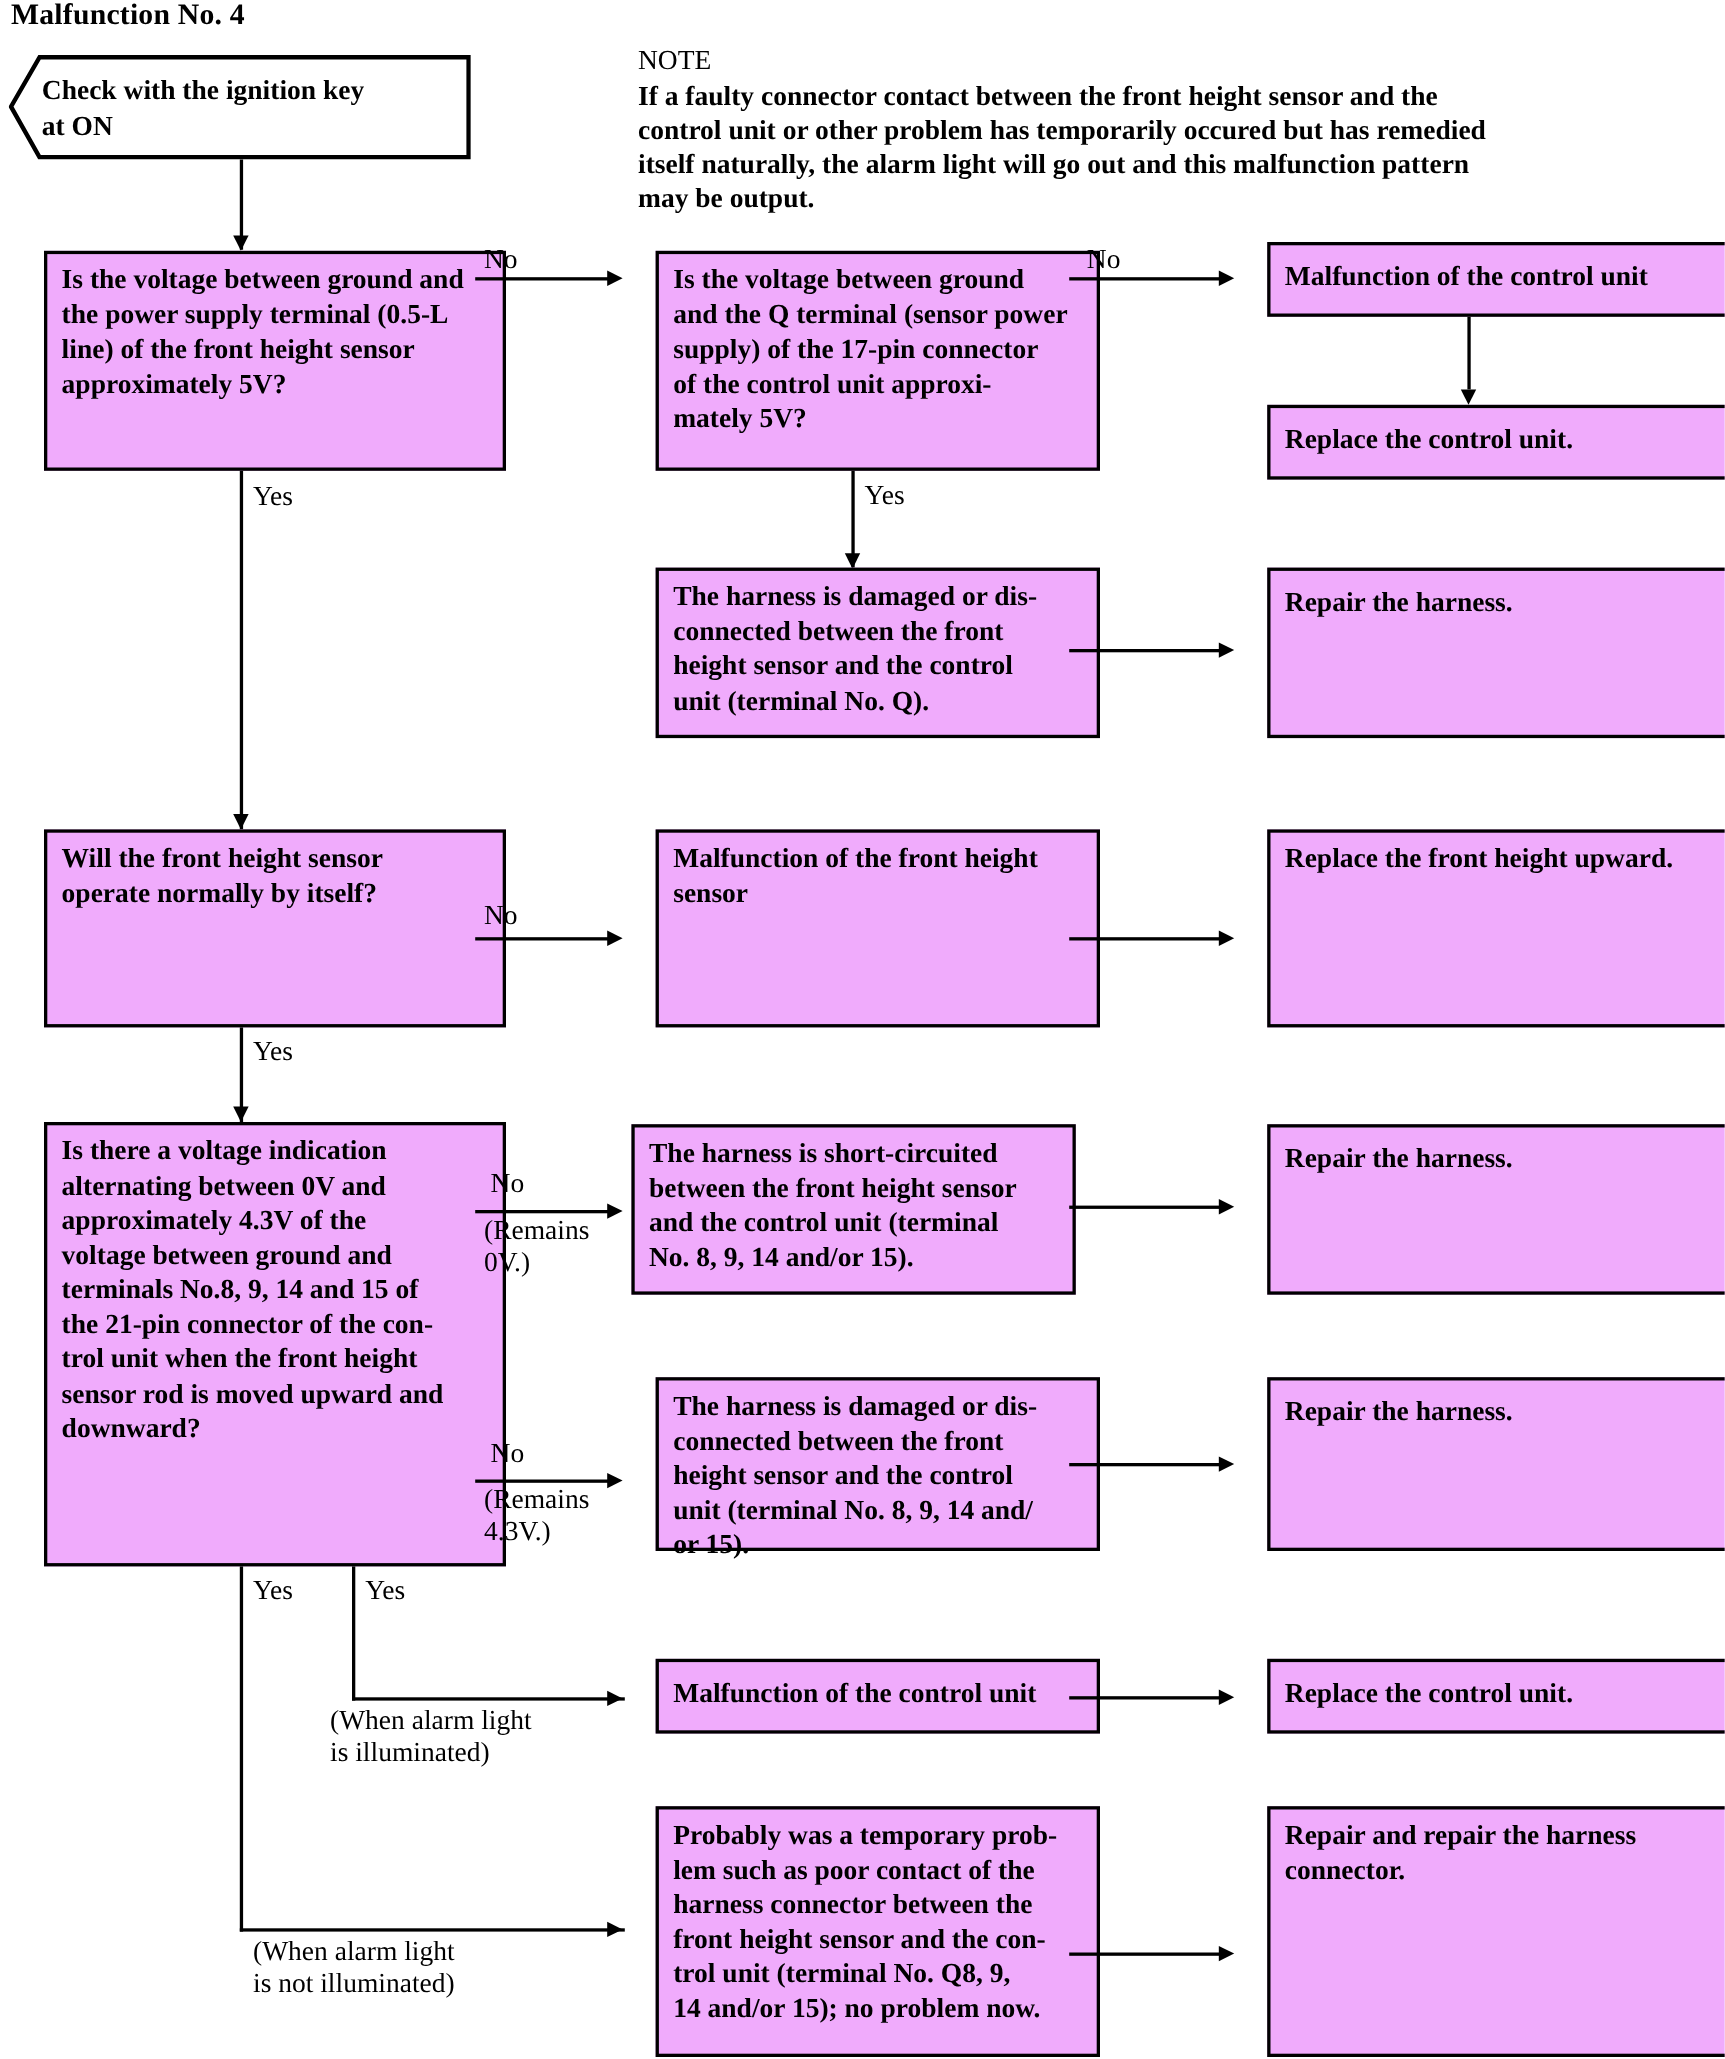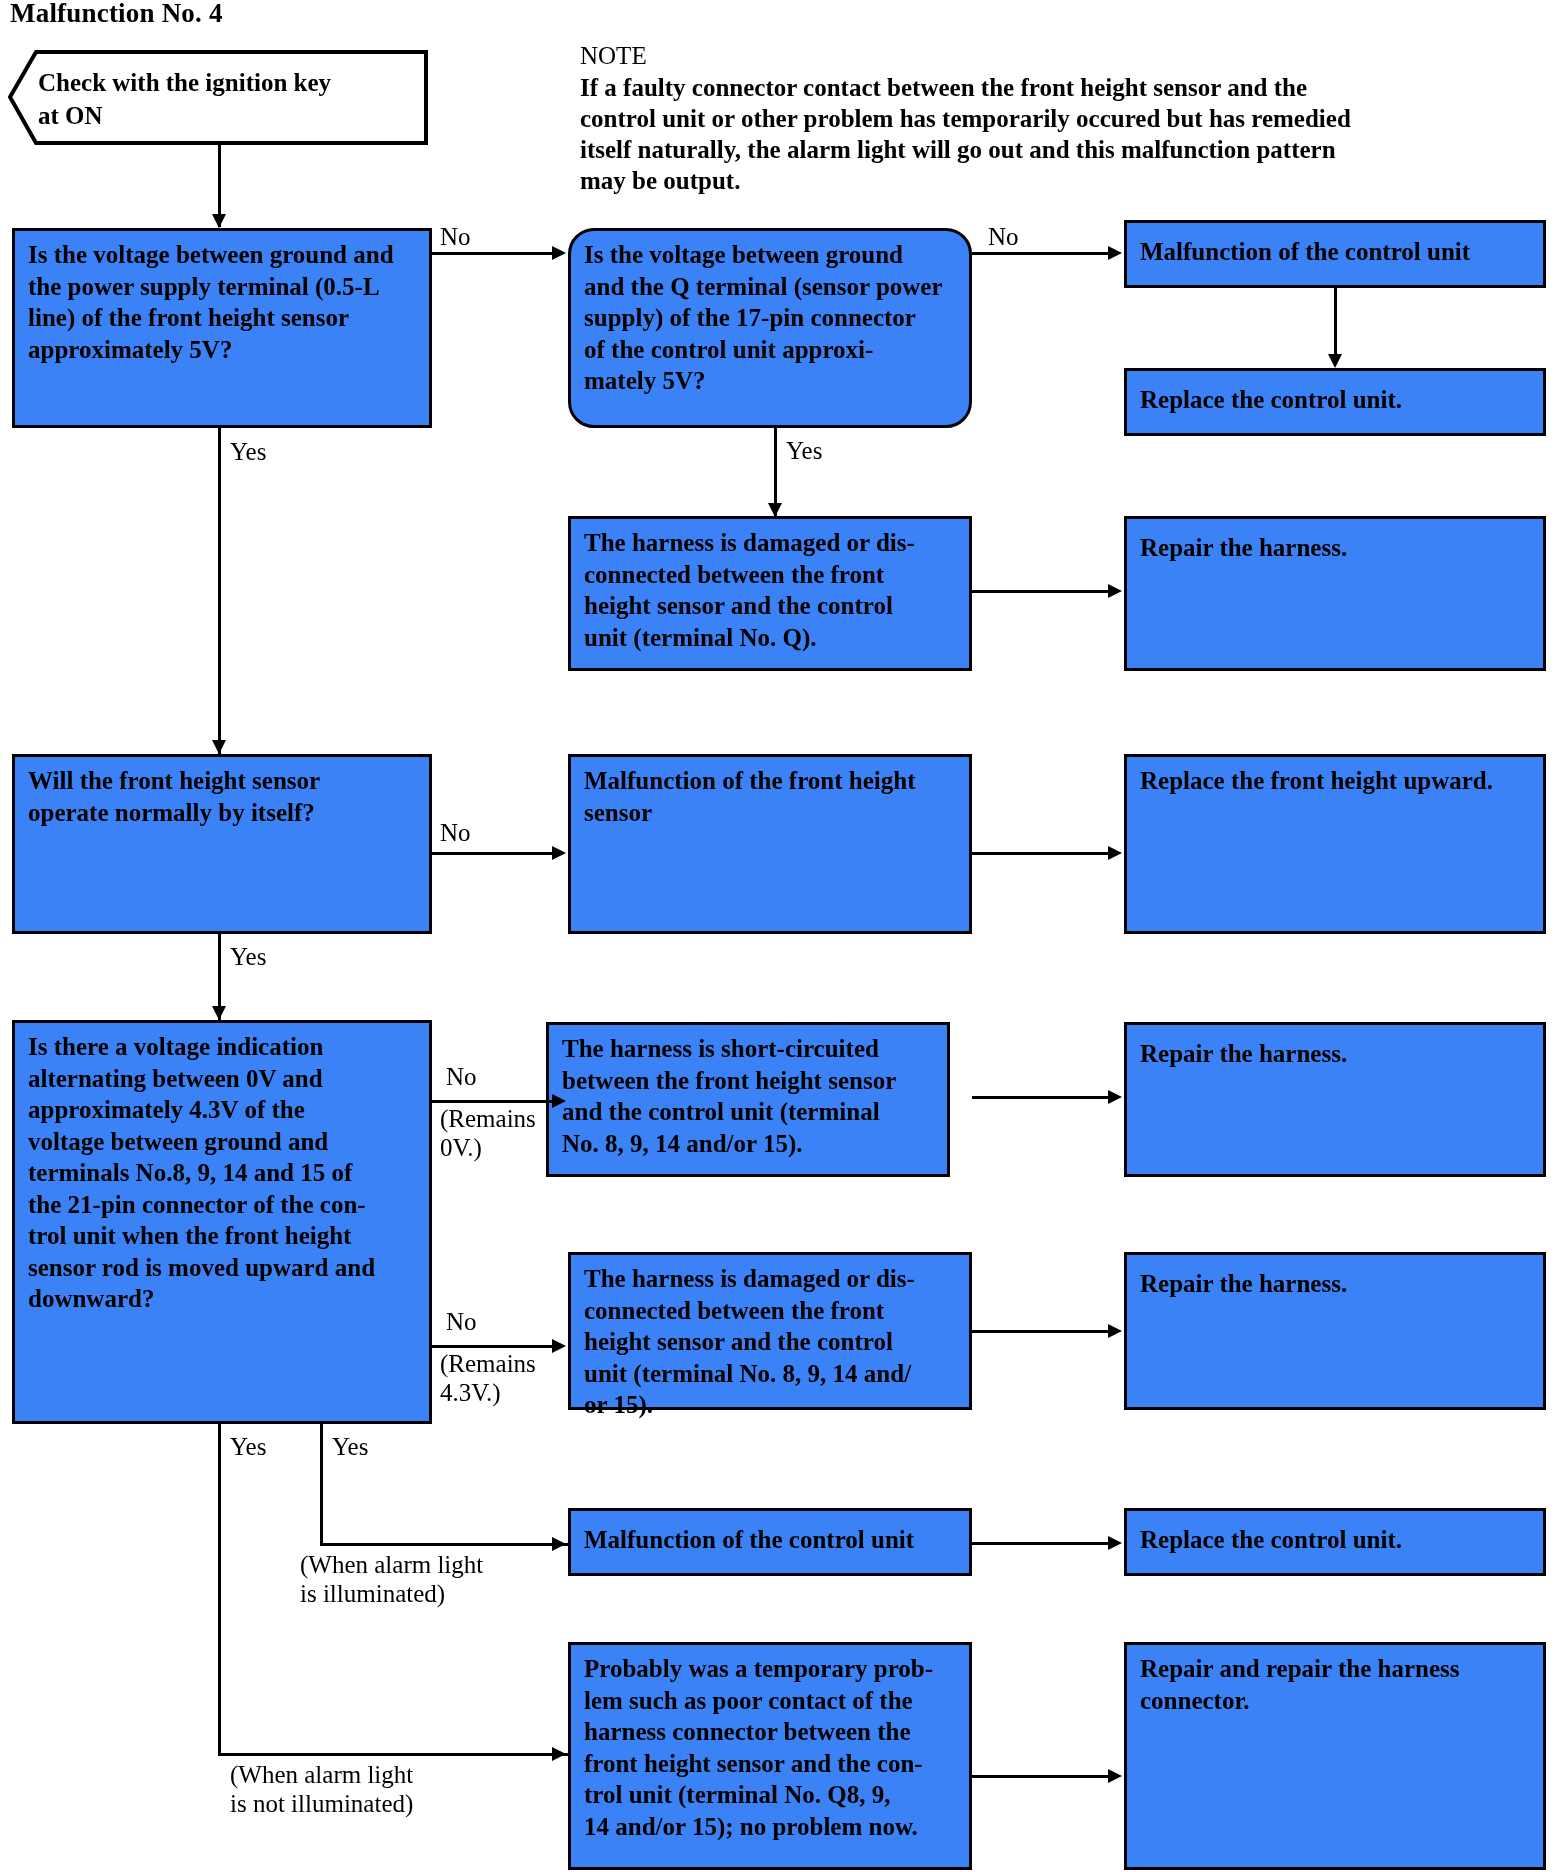--- a/index.html
+++ b/index.html
@@ -36,21 +36,22 @@
     font-size: 25px;
     font-weight: bold;
     line-height: 31px;
     white-space: pre-line;
     text-align: justify;
   }
   .bx {
     position: absolute;
     border: 3px solid #000;
     box-sizing: border-box;
-    background: #3b82f6;
+    background: #f0abfc;
+    margin-left: 28px;
   }
   .bx > .tx {
     position: absolute;
     left: 13px;
     top: 8px;
     right: 8px;
     font-size: 25px;
     font-weight: bold;
     line-height: 31.5px;
     white-space: pre-line;
@@ -126,21 +127,21 @@
   <div class="ln-v" style="left:218px; top:145px; height:82px;"></div>
   <div class="ar-d" style="left:212px; top:214px;"></div>
 
   <div class="bx" style="left:12px; top:228px; width:420px; height:200px;">
     <div class="tx">Is the voltage between ground and
 the power supply terminal (0.5-L
 line) of the front height sensor
 approximately 5V?</div>
   </div>
 
-  <div class="bx" style="left:568px; top:228px; width:404px; height:200px;border-radius:26px;">
+  <div class="bx" style="left:568px; top:228px; width:404px; height:200px;">
     <div class="tx">Is the voltage between ground
 and the Q terminal (sensor power
 supply) of the 17-pin connector
 of the control unit approxi-
 mately 5V?</div>
   </div>
 
   <div class="bx" style="left:1124px; top:220px; width:422px; height:68px;">
     <div class="tx" style="top:13px;">Malfunction of the control unit</div>
   </div>

